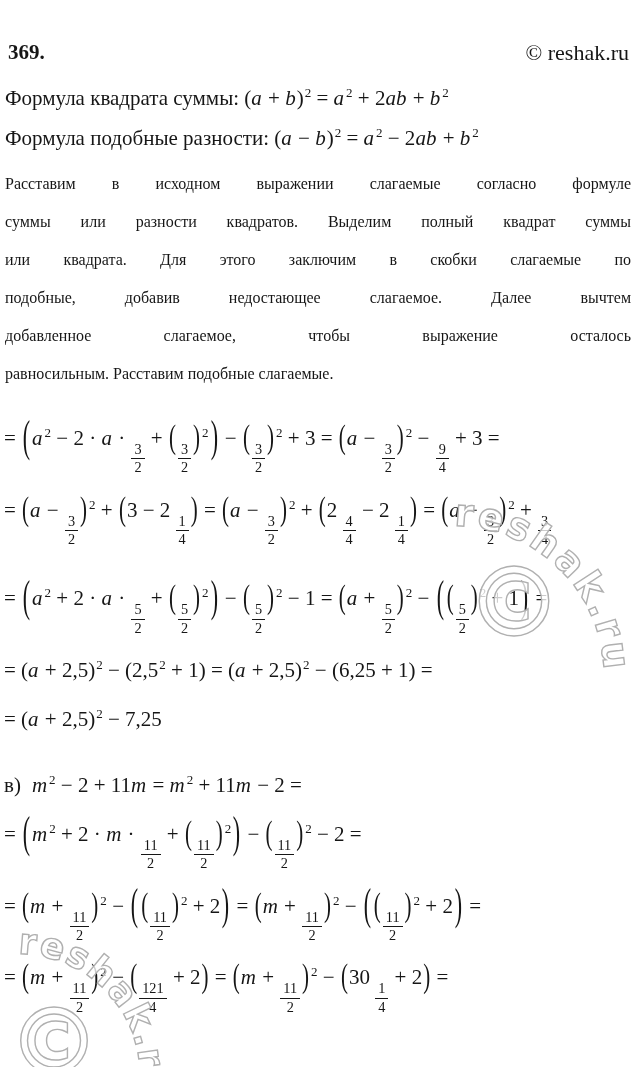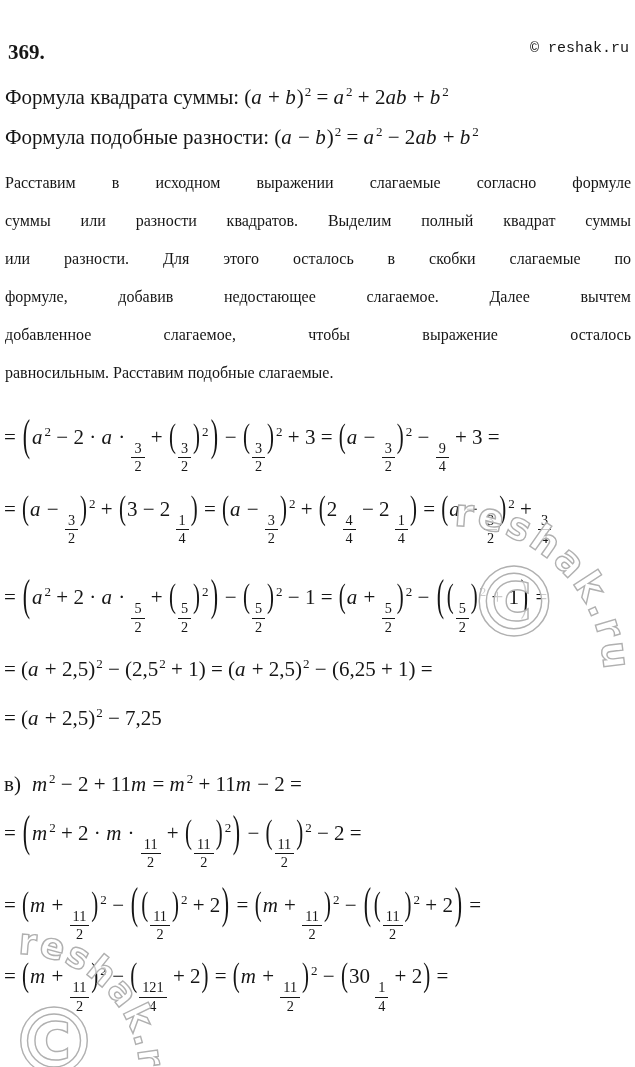--- a/index.html
+++ b/index.html
@@ -21,21 +21,21 @@
     margin-top: 34px;
   }
   .header-row {
     display: flex;
     justify-content: space-between;
     align-items: flex-start;
     font-size: 21px;
     padding: 0 2px 0 5px;
   }
   .pnum { font-weight: bold; }
-  .copy { font-size: 15px; font-family: Liberation Mono, monospace; }
+  .copy { font-size: 22px; }
 
   .formulas { margin-top: 12px; }
   .formula-line {
     font-size: 21px;
     line-height: 40px;
     white-space: nowrap;
     padding-left: 2px;
   }
 
   .paragraph { margin-top: 7px; font-size: 16px; padding-left: 2px; }
@@ -118,22 +118,22 @@
       <span>Формула квадрата суммы: </span><span class="math"><span class="math">(<i class="v">a</i> + <i class="v">b</i>)<sup class="msup">2</sup> = <i class="v">a</i><sup class="msup">2</sup> + 2<i class="v">ab</i> + <i class="v">b</i><sup class="msup">2</sup></span></span>
     </div>
     <div class="formula-line">
       <span>Формула подобные разности: </span><span class="math"><span class="math">(<i class="v">a</i> − <i class="v">b</i>)<sup class="msup">2</sup> = <i class="v">a</i><sup class="msup">2</sup> − 2<i class="v">ab</i> + <i class="v">b</i><sup class="msup">2</sup></span></span>
     </div>
   </div>
 
   <div class="paragraph" id="paragraph">
       <div class="pline">Расставим в исходном выражении слагаемые согласно формуле</div>
       <div class="pline">суммы или разности квадратов. Выделим полный квадрат суммы</div>
-      <div class="pline">или разности. Для этого осталось в скобки слагаемые по</div>
-      <div class="pline">формуле, добавив недостающее слагаемое. Далее вычтем</div>
+      <div class="pline">или квадрата. Для этого заключим в скобки слагаемые по</div>
+      <div class="pline">подобные, добавив недостающее слагаемое. Далее вычтем</div>
       <div class="pline">добавленное слагаемое, чтобы выражение осталось</div>
       <div class="pline last">равносильным. Расставим подобные слагаемые.</div>
     </div>
 
   <div id="parts">
       <div class="part-block">
         <div class="math-line"><span class="math">= <span class="bp2">(</span><i class="v">a</i><sup class="msup">2</sup> − 2 · <i class="v">a</i> · <span class="frac">
               <span class="num">3</span>
               <span class="den">2</span>
             </span> + <span class="bp1">(</span><span class="frac">

